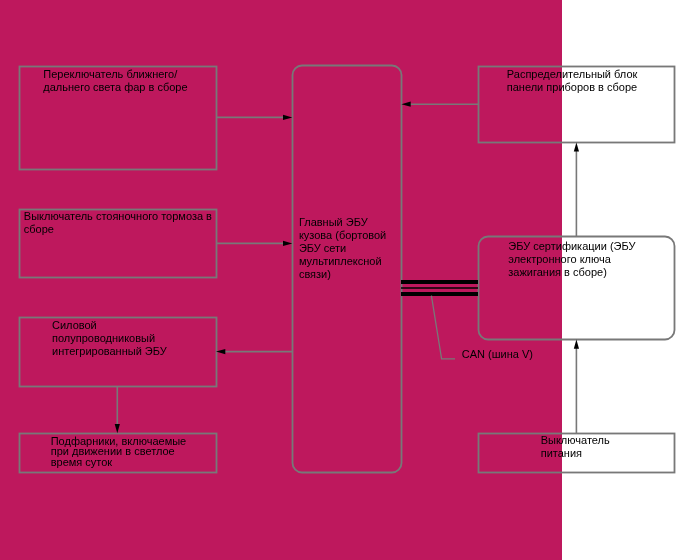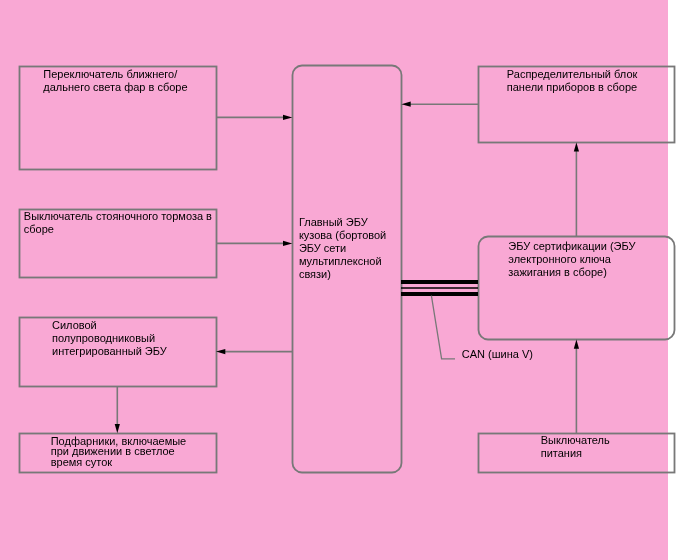--- a/index.html
+++ b/index.html
@@ -2,21 +2,21 @@
 <html><head>
 <meta charset="utf-8">
 <title>Block diagram</title>
 <style>
   html, body { margin: 0; padding: 0; background: #ffffff; }
   body {
     width: 688px; height: 560px; overflow: hidden;
     font-family: "Liberation Sans", sans-serif;
     -webkit-font-smoothing: antialiased;
   }
-  #stage { position: relative; width: 668px; height: 560px; background: #f9a8d4; }
+  #stage { position: relative; width: 562px; height: 560px; background: #be185d; }
   svg#diagram { display: block; width: 688px; height: 560px; }
   .node-box { fill: none; }
   .node-label, .bus-label { font-family: "Liberation Sans", sans-serif; font-size: 11px; fill: #000000; }
   .arrowhead { fill: #000000; stroke: none; }
   .leader { fill: none; }
 </style>
 </head>
 <body>
 
 <div id="stage">

